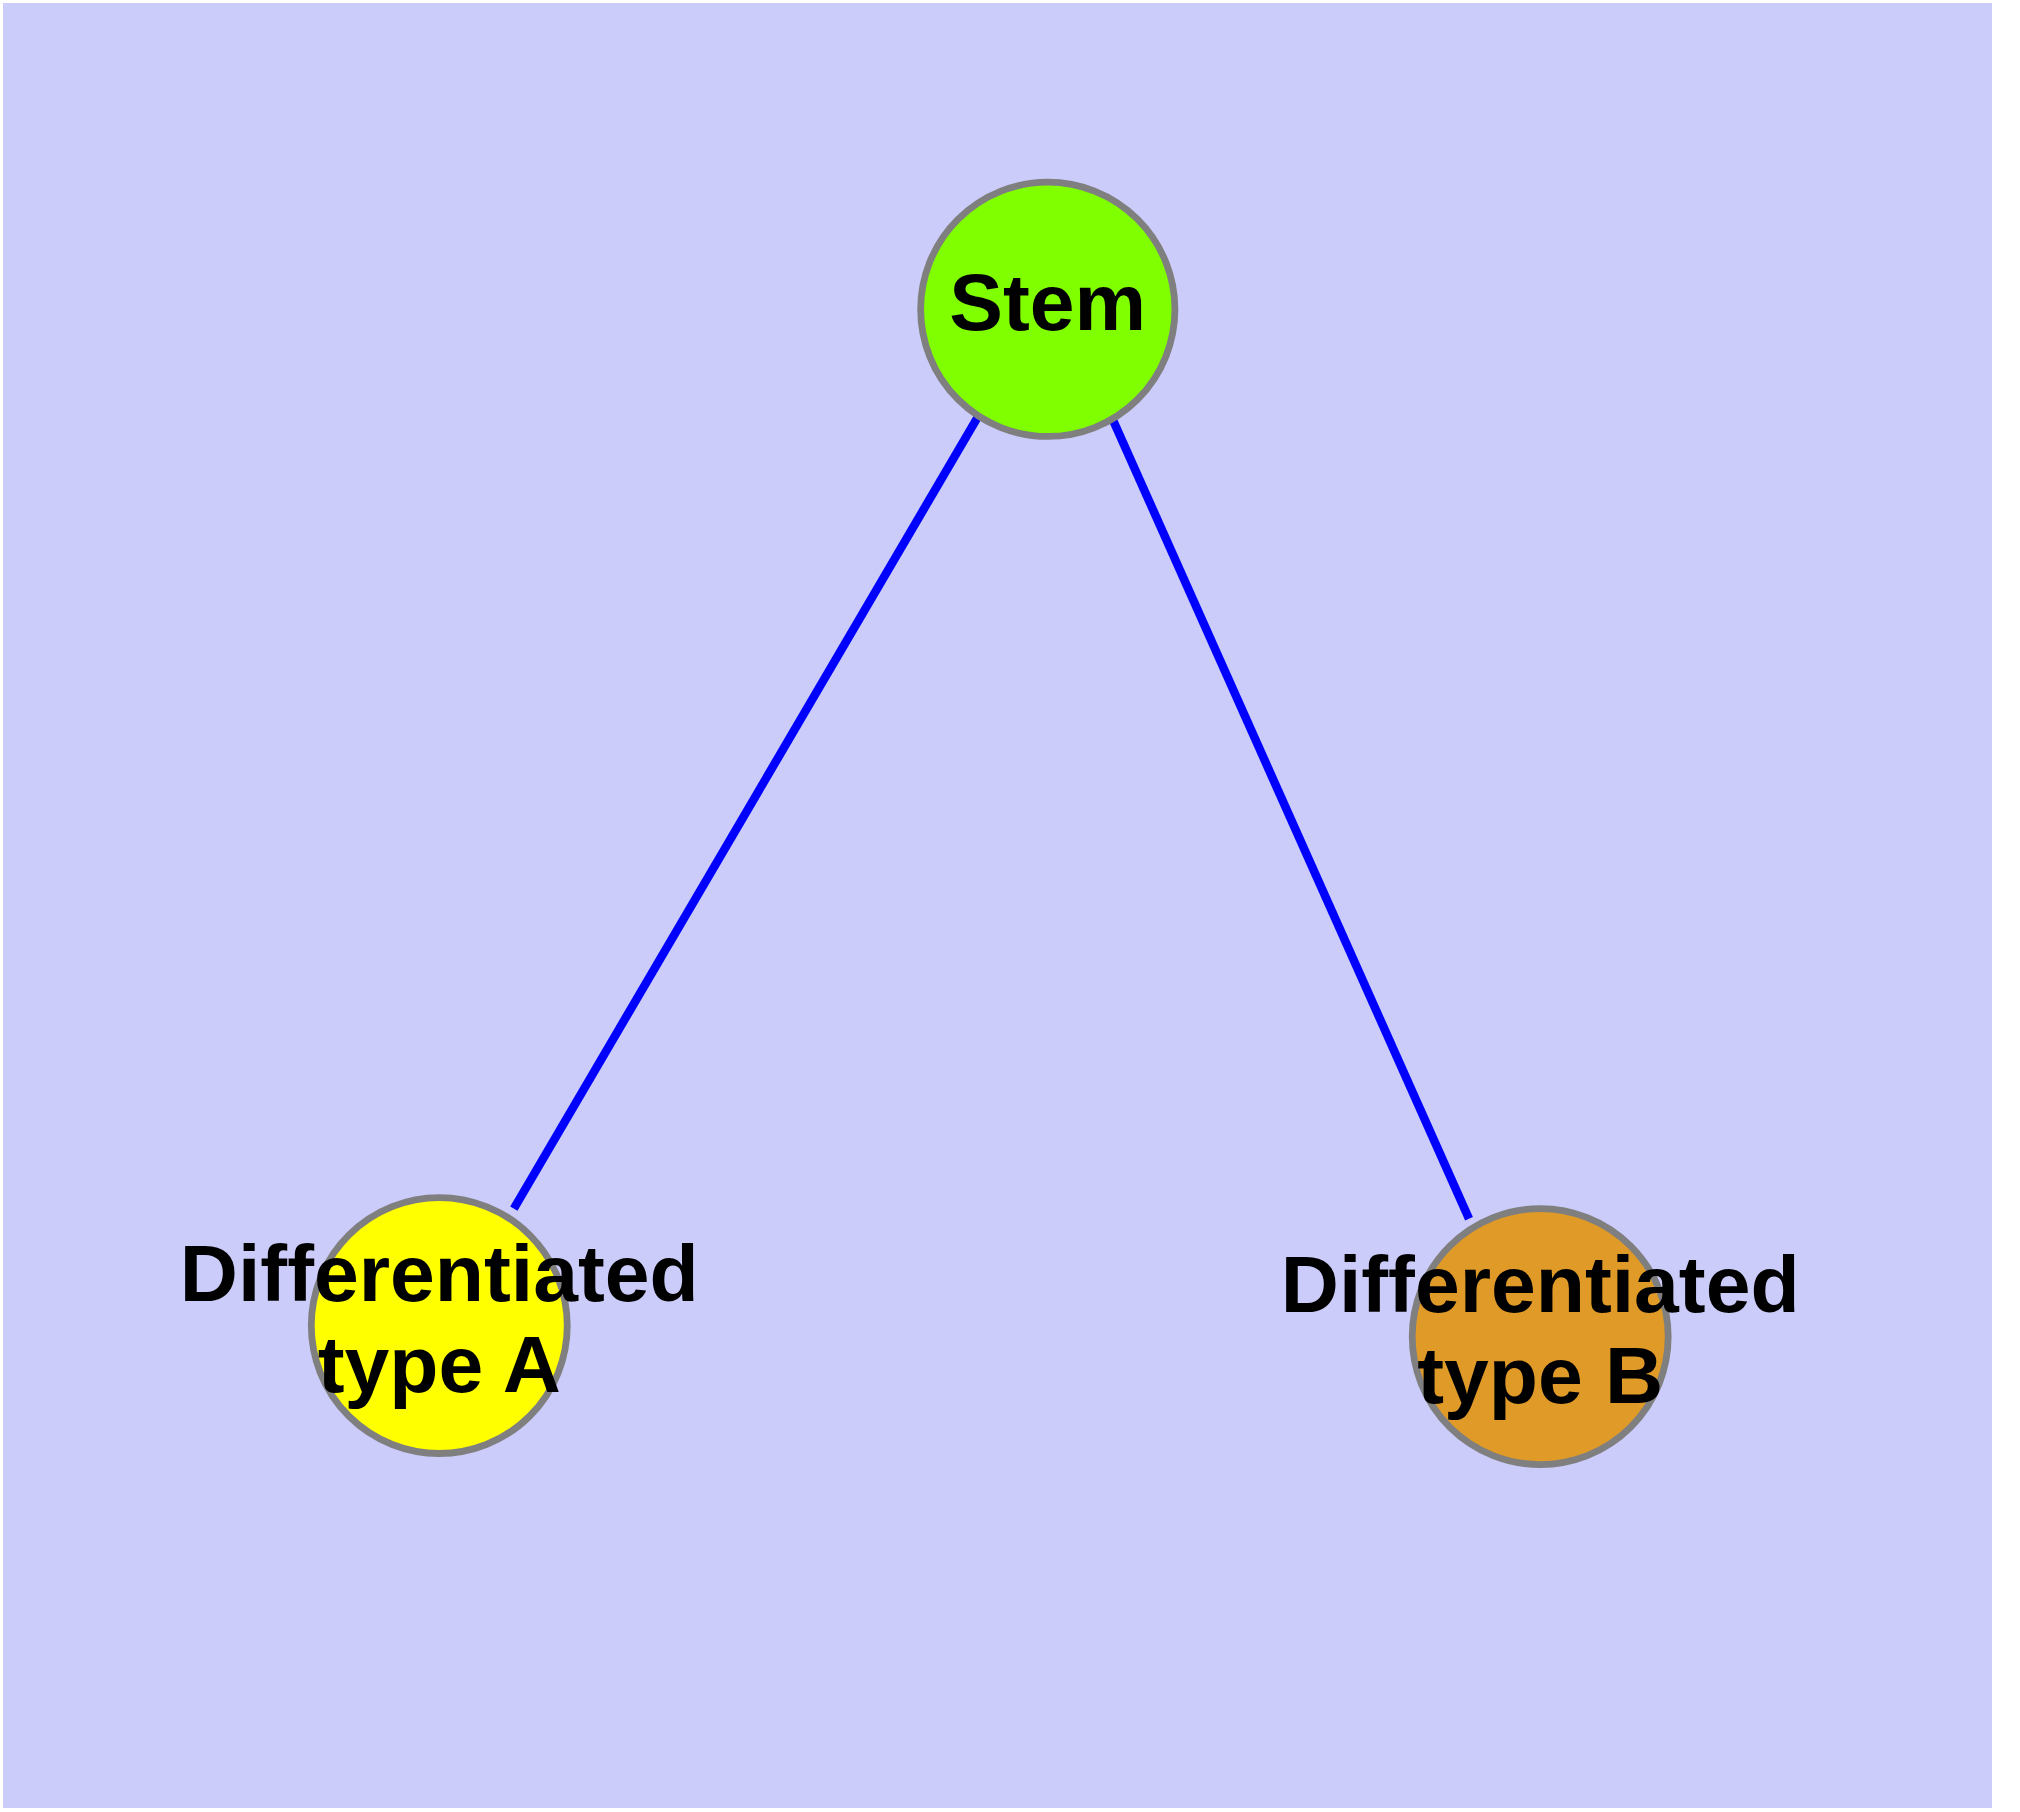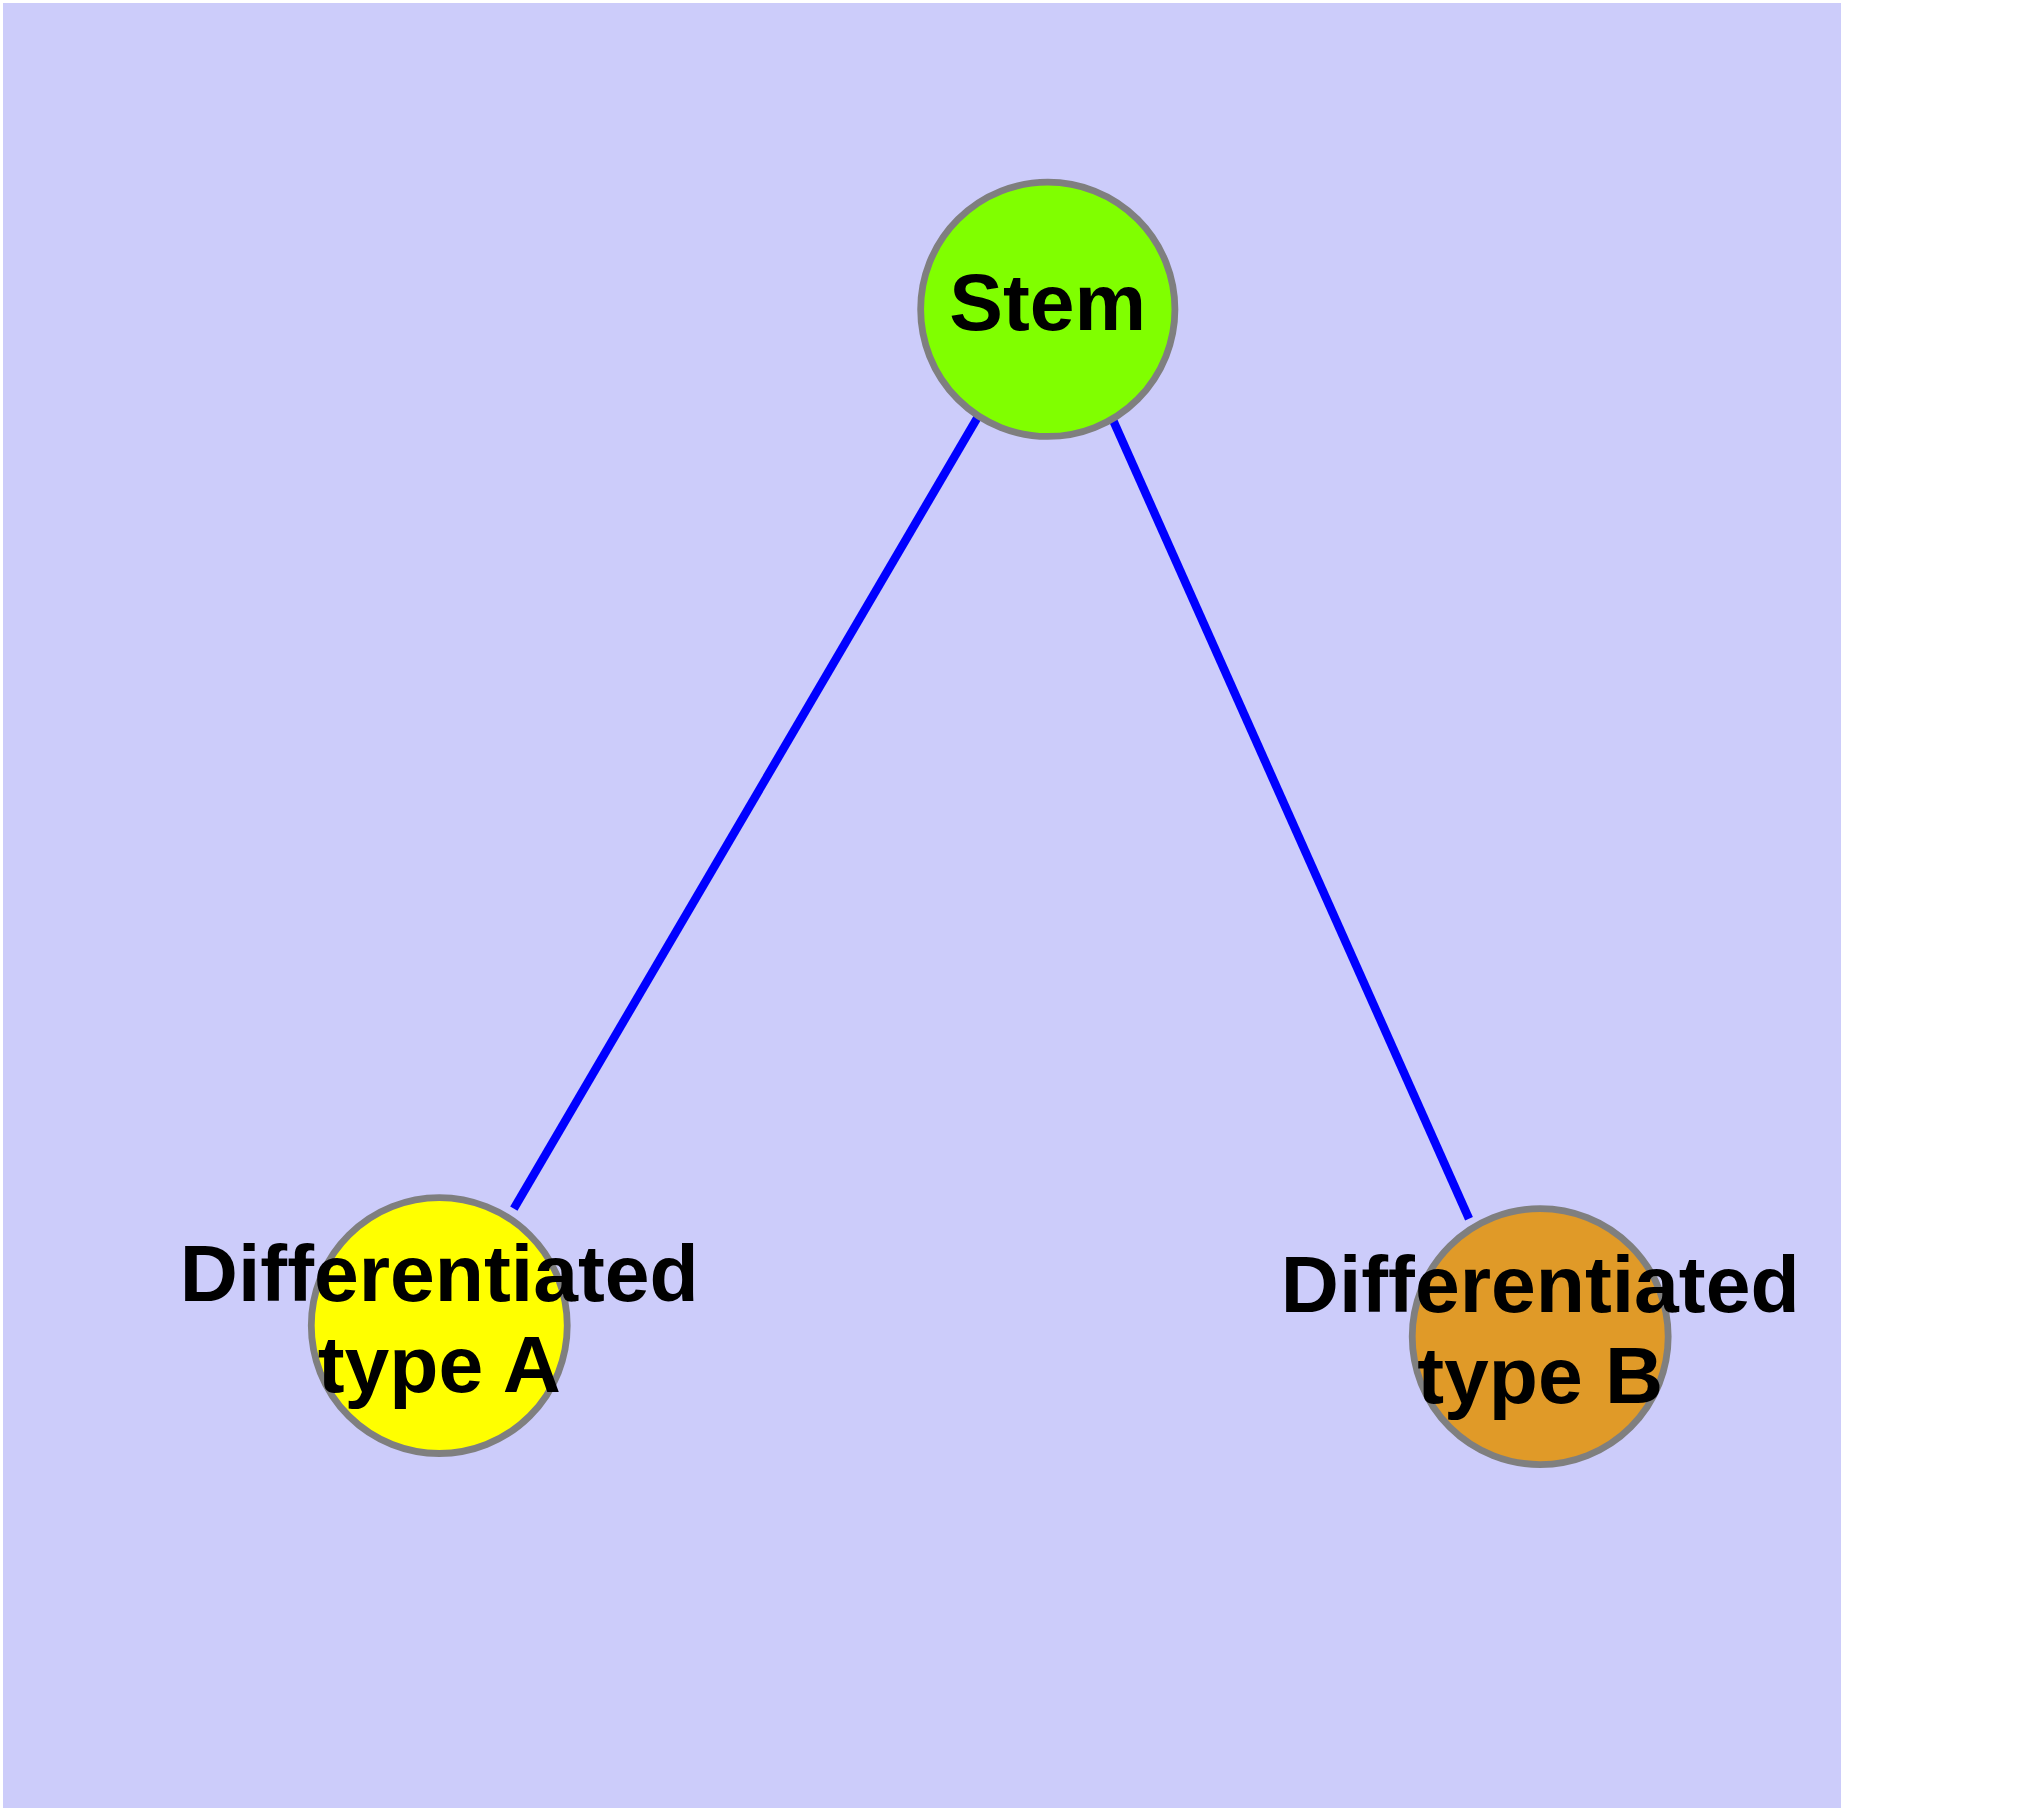--- a/index.html
+++ b/index.html
@@ -3,21 +3,21 @@
 <meta charset="utf-8">
 <title>Cell differentiation graph</title>
 <style>
   html, body {
     margin: 0;
     padding: 0;
     background: #ffffff;
   }
   #canvas {
     position: relative;
-    width: 1841px;
+    width: 1992px;
     height: 1812px;
     background: #ffffff;
     overflow: hidden;
     font-family: "Liberation Sans", sans-serif;
   }
   #plot-bg {
     position: absolute;
     left: 3.4px;
     top: 2.5px;
     width: 2013px;

